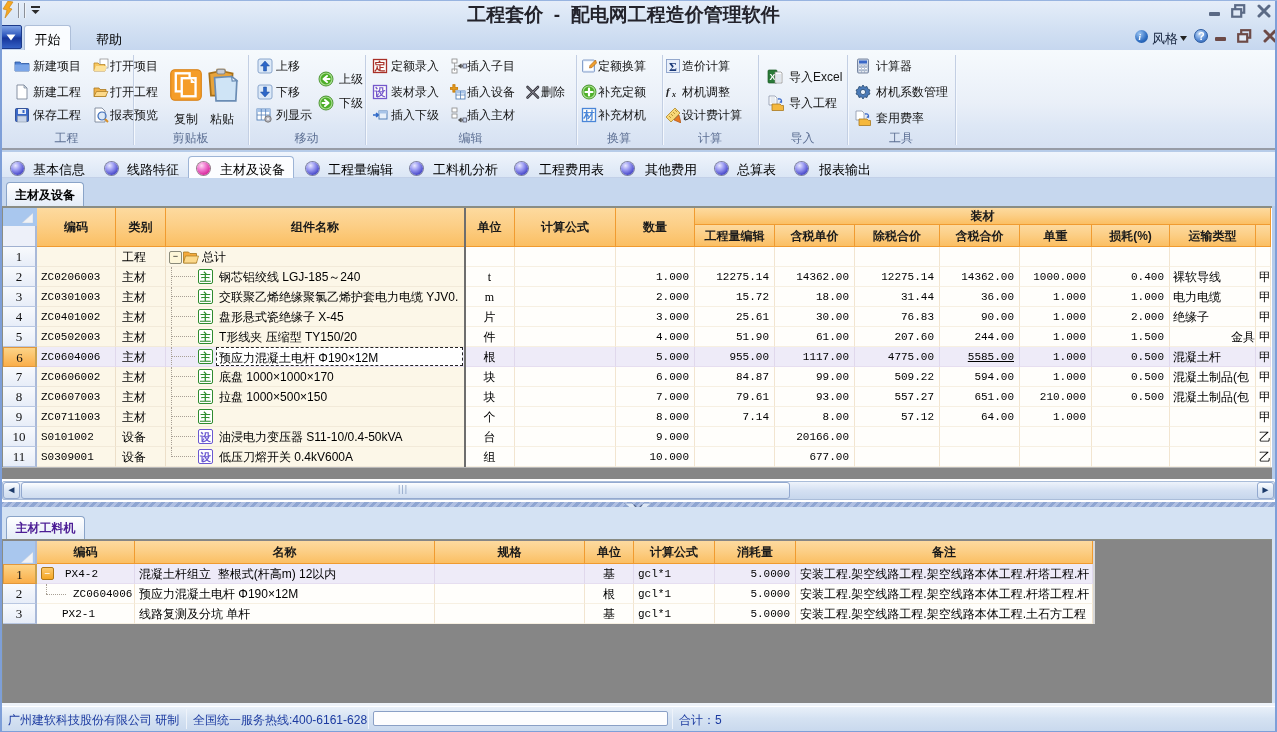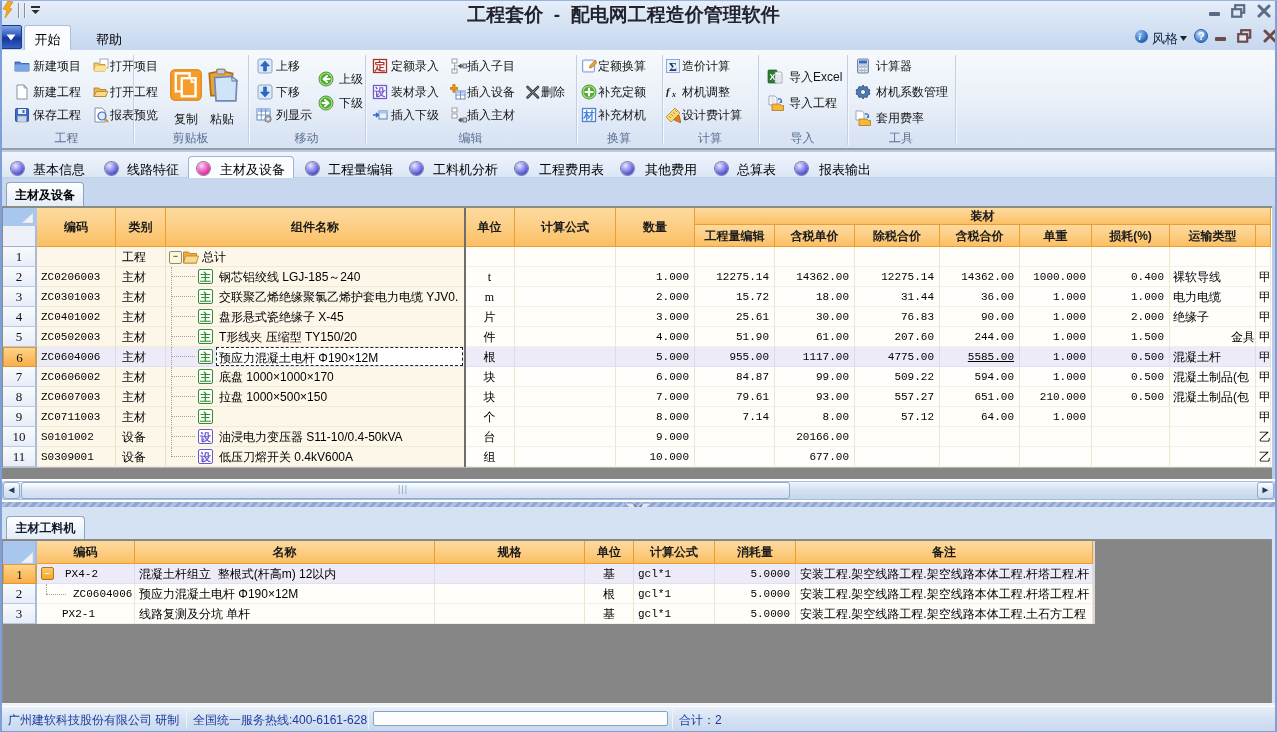--- a/index.html
+++ b/index.html
@@ -570,21 +570,21 @@
 <div class="txt" style="left:1257px;top:484px;width:17px;text-align:center;font-size:10px;color:#1c3a6a;font-weight:bold;">►</div>
 <div class="ab" style="left:21px;top:482px;width:769px;height:17px;background:linear-gradient(#fdfeff,#dde8f6 50%,#cfdcEF);border:1px solid #93a9cf;border-radius:3px;"></div>
 <div class="txt" style="left:398px;top:484px;font-size:9px;color:#8aa0c4;letter-spacing:1px;">|||</div>
 <div class="ab" style="left:0;top:502px;width:1277px;height:4.5px;background:repeating-linear-gradient(135deg,#8fa6d2 0,#8fa6d2 3px,#b0c0e2 3px,#b0c0e2 6px);"></div>
 <svg class="ab" style="left:624px;top:503px" width="28" height="12" viewBox="0 0 28 12">
     <path d="M0 0 L8 0 L14 6 L20 0 L28 0 L14 12 Z" fill="#dde7f5" stroke="#8aa0c8" stroke-width="1"></path>
     <path d="M10 2 L14 6 L18 2" fill="none" stroke="#55688c" stroke-width="1.2"></path>
   </svg>
 <div class="ab" style="left:0;top:506.5px;width:1277px;height:200px;background:#d4e2f3;"></div>
 <div class="ab" style="left:6px;top:516px;width:79px;height:23px;background:linear-gradient(#ffffff,#e4ecf7);border:1px solid #8aa4c8;border-bottom:none;border-radius:4px 4px 0 0;"></div>
-<div class="txt" style="left:6px;top:520px;width:79px;text-align:center;font-size:12px;font-weight:bold;color:#0f172a;">主材工料机</div>
+<div class="txt" style="left:6px;top:520px;width:79px;text-align:center;font-size:12px;font-weight:bold;color:#4c1d95;">主材工料机</div>
 <div class="ab" style="left:2px;top:539px;width:1270px;height:164px;background:#868686;border:1px solid #8a8d84;border-bottom:none;"></div>
 <div class="ab" style="left:3px;top:541px;width:34px;height:23px;background:#a9c7ee;border-right:2px solid #a9b9d8;"></div>
 <svg class="ab" style="left:21px;top:552px" width="12" height="11" viewBox="0 0 12 11">
     <path d="M12 0 L12 11 L0 11 Z" fill="#f0f2f6" stroke="#c8d0dc" stroke-width="0.5"></path>
   </svg>
 <div class="hcell" style="left:37px;top:541px;width:98px;height:23px;line-height:23px;font-size:12px;">编码</div>
 <div class="hcell" style="left:135px;top:541px;width:300px;height:23px;line-height:23px;font-size:12px;">名称</div>
 <div class="hcell" style="left:435px;top:541px;width:150px;height:23px;line-height:23px;font-size:12px;">规格</div>
 <div class="hcell" style="left:585px;top:541px;width:49px;height:23px;line-height:23px;font-size:12px;">单位</div>
 <div class="hcell" style="left:634px;top:541px;width:81px;height:23px;line-height:23px;font-size:12px;">计算公式</div>
@@ -625,16 +625,16 @@
 <div class="c white" style="left:796px;top:604px;width:297px;padding-left:4px;">安装工程.架空线路工程.架空线路本体工程.土石方工程</div>
 <div class="ab" style="left:1093px;top:541px;width:2px;height:83px;background:#d8d8d8;"></div>
 <div class="ab" style="left:0;top:703px;width:1277px;height:3px;background:#eef3fa;"></div>
 <div class="ab" style="left:0;top:706px;width:1277px;height:26px;background:linear-gradient(#e9f0f9,#d5e2f2 45%,#c8d8ed);border-top:1px solid #fff;"></div>
 <div class="txt" style="left:8px;top:712px;font-size:12px;color:#1b3aa0;">广州建软科技股份有限公司  研制</div>
 <div class="ab" style="left:186px;top:709px;width:1px;height:20px;background:#a0b4d2;border-right:1px solid #eef3fa;"></div>
 <div class="txt" style="left:193px;top:712px;font-size:12px;color:#1b3aa0;">全国统一服务热线:400-6161-628</div>
 <div class="ab" style="left:368px;top:709px;width:1px;height:20px;background:#a0b4d2;border-right:1px solid #eef3fa;"></div>
 <div class="ab" style="left:373px;top:711px;width:295px;height:15px;background:#fdfdfe;border:1px solid #8aa0c6;border-radius:2px;"></div>
 <div class="ab" style="left:672px;top:709px;width:1px;height:20px;background:#a0b4d2;border-right:1px solid #eef3fa;"></div>
-<div class="txt" style="left:679px;top:712px;font-size:12px;color:#1b3aa0;">合计：2</div>
+<div class="txt" style="left:679px;top:712px;font-size:12px;color:#1b3aa0;">合计：5</div>
 <div class="ab" style="left:0;top:0;width:2px;height:732px;background:#7e9fd8;"></div>
 <div class="ab" style="left:1275px;top:0;width:2px;height:732px;background:#7e9fd8;"></div>
 <div class="ab" style="left:0;top:0;width:1277px;height:1px;background:#98b4e0;"></div>
 <div class="ab" style="left:0;top:731px;width:1277px;height:1px;background:#7e9fd8;"></div>
 </body></html>

